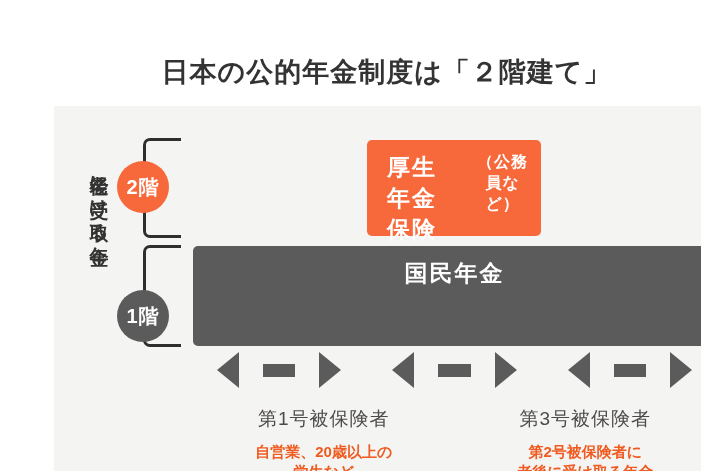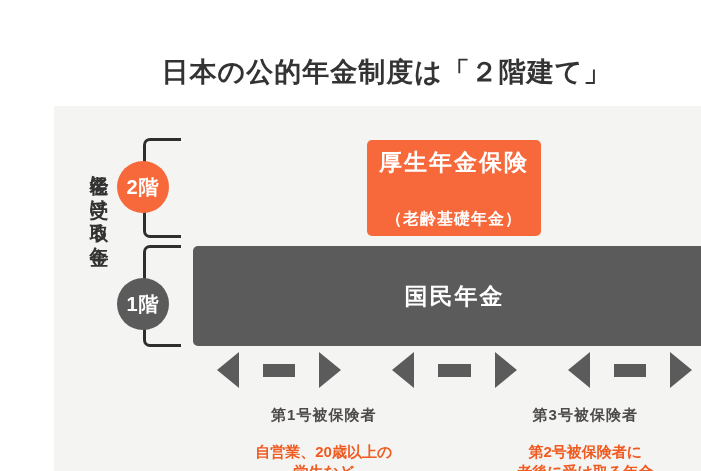--- a/index.html
+++ b/index.html
@@ -33,24 +33,24 @@
   }
   .bracket.tier2 { top:20px; height:100px; }
   .bracket.tier1 { top:127px; height:102px; }
   .badge {
     position:absolute; left:51px; width:52px; height:52px;
     border-radius:50%; color:#fff; font-weight:bold; font-size:20px;
     display:flex; align-items:center; justify-content:center;
     z-index:2; letter-spacing:1px;
   }
   .badge.tier2 { top:43px; background:var(--orange,#f7693b); }
-  .badge.tier1 { top:160px; background:var(--dark,#5b5b5b); }
+  .badge.tier1 { top:172px; background:var(--dark,#5b5b5b); }
   .box {
     position:absolute; border-radius:5px; color:#fff; text-align:center;
-    display:flex; flex-direction:column; justify-content:center; gap:7px;
+    display:flex; flex-direction:row; justify-content:center; gap:7px;
   }
   .box-title   { font-size:23px; font-weight:bold; letter-spacing:2px; }
   .box-subtitle{ font-size:16px; font-weight:bold; letter-spacing:1px; }
   .box.tier2 { left:301px; top:22px;  width:174px; height:96px;  background:var(--orange,#f7693b); }
   .box.tier1 { left:127px; top:128px; width:523px; height:100px; background:var(--dark,#5b5b5b); }
   .arrow-row {
     position:absolute; left:127px; top:234px; width:523px; height:36px;
     display:flex; gap:3px;
   }
   .arrow { flex:1; display:flex; align-items:center; }
@@ -60,21 +60,21 @@
     border-right:22px solid var(--dark,#5b5b5b);
   }
   .arrow-shaft { flex:1; height:13px; background:var(--dark,#5b5b5b); }
   .arrow-head-right {
     width:0; height:0;
     border-top:18px solid transparent; border-bottom:18px solid transparent;
     border-left:22px solid var(--dark,#5b5b5b);
   }
   .label-row { position:absolute; left:127px; top:276px; width:523px; display:flex; }
   .cat-label {
-    flex:1; text-align:center; font-size:15px; font-weight:bold;
+    flex:1; text-align:center; font-size:19px; font-weight:normal;
     color:var(--label,#4d4a4a); letter-spacing:1px;
   }
   .desc-row { position:absolute; left:127px; top:312px; width:523px; display:flex; }
   .cat-desc {
     flex:1; text-align:center; font-size:15px; font-weight:bold;
     color:var(--orange-text,#ef5b21); white-space:pre-line; line-height:1.3;
   }
 </style>
 </head>
 <body>
@@ -86,21 +86,21 @@
   <div class="side-label">老後に受け取る年金</div>
 
   <div class="bracket tier2"></div>
   <div class="bracket tier1"></div>
 
   <div class="badge tier2">2階</div>
   <div class="badge tier1">1階</div>
 
   <div class="box tier2">
     <div class="box-title">厚生年金保険</div>
-    <div class="box-subtitle">（老齢基礎年金）</div>
+    <div class="box-subtitle">（公務員など）</div>
   </div>
 
   <div class="box tier1">
     <div class="box-title">国民年金</div>
   </div>
 
   <div class="arrow-row">
     <div class="arrow">
       <div class="arrow-head-left"></div>
       <div class="arrow-shaft"></div>

